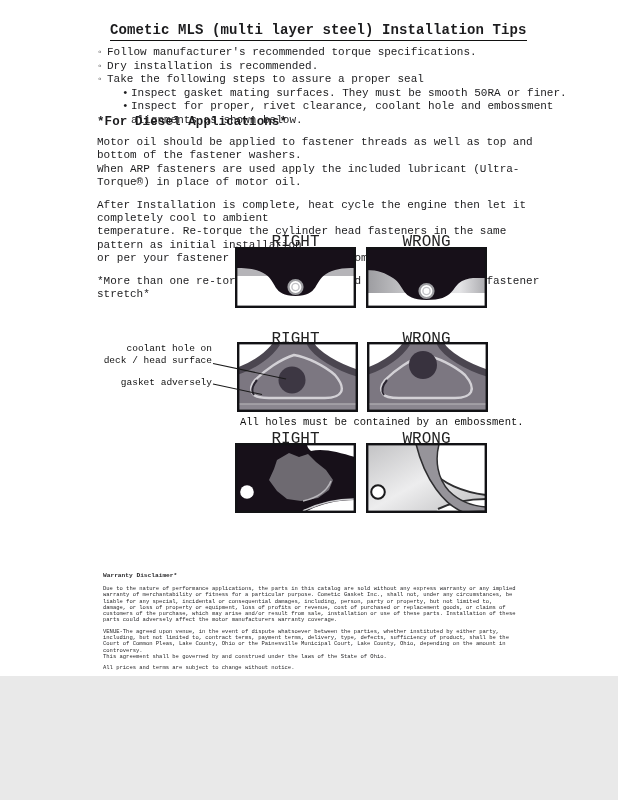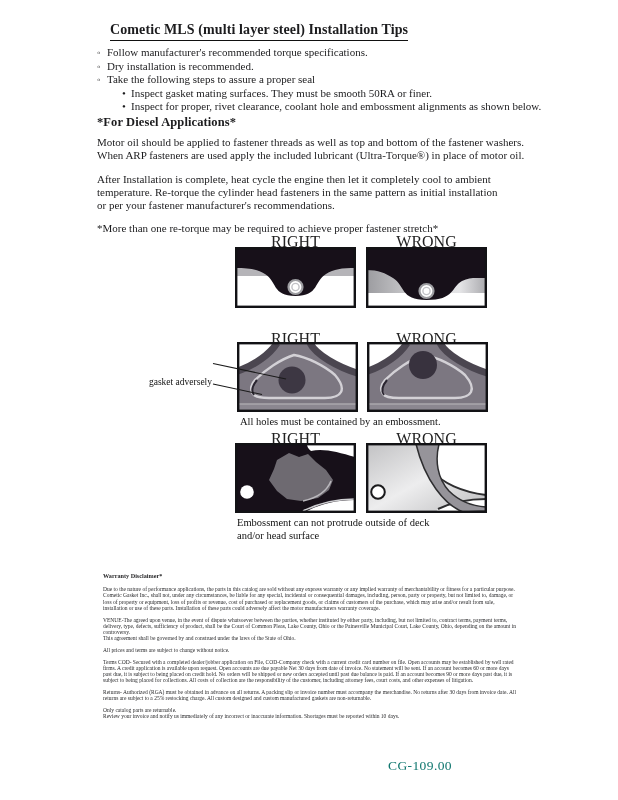--- a/index.html
+++ b/index.html
@@ -1,19 +1,19 @@
 <!DOCTYPE html>
 <html><head>
 <meta charset="utf-8">
 <style>
   * { margin:0; padding:0; box-sizing:border-box; }
   html,body { background:#e9e9e9; }
   .page {
-    position:relative; width:618px; height:800px; background:#ffffff;
-    font-family:Liberation Serif, serif; color:#1c1c1e; overflow:hidden;
+    position:relative; width:618px; height:676px; background:#ffffff;
+    font-family:Liberation Mono, monospace; color:#1c1c1e; overflow:hidden;
     margin:0 auto;
   }
   .abs { position:absolute; }
   .pre { white-space:pre-line; }
 
   .title {
     left:110px; top:22px; font-size:14px; font-weight:bold;
     border-bottom:1.6px solid #111; padding-bottom:2px; letter-spacing:0.1px;
   }
   .bullets { left:97px; top:46px; width:470px; font-size:11px; line-height:13.5px; }
@@ -112,20 +112,22 @@
       <circle cx="60.5" cy="44" r="7" fill="#ffffff" stroke="#9d9da1" stroke-width="2.2"></circle>
       <circle cx="60.5" cy="44" r="3.6" fill="#ffffff" stroke="#c2c2c6" stroke-width="1.4"></circle>
       <rect x="1.2" y="1.2" width="118.6" height="58.6" fill="none" stroke="#121215" stroke-width="2.4"></rect>
     </svg>
   </div>
 
 
   <div class="abs dlabel" style="left:235px; top:330px;">RIGHT</div>
   <div class="abs dlabel" style="left:366px; top:330px;">WRONG</div>
 
+  <div class="abs annot pre" style="left:99px; top:343px;">coolant hole on
+deck / head surface</div>
   <div class="abs annot" style="left:99px; top:377px;">gasket adversely</div>
 
   <div class="abs dbox" style="left:237px; top:342px;">
     <svg viewBox="0 0 121 70">
       <rect x="0" y="0" width="121" height="70" fill="#7c7781"></rect>
       <rect x="1" y="62" width="119" height="8" fill="#8b8790"></rect>
       <line x1="1" y1="62" x2="120" y2="62" stroke="#aaa7ad" stroke-width="1.5"></line>
       <path d="M1,1 L40,1 C33,12 18,23 1,29 Z" fill="#ffffff"></path>
       <path d="M40,1 C33,12 18,23 1,29" fill="none" stroke="#4b4650" stroke-width="7"></path>
       <path d="M120,1 L73,1 C79,13 101,25 120,31 Z" fill="#ffffff"></path>
@@ -188,22 +190,20 @@
       <rect x="0" y="0" width="121" height="70" fill="#ffffff"></rect>
       <path d="M1,1 L68,1 C63,8 62,18 67,28 C76,40 96,49 120,52 L120,56 C100,56 85,60 72,66 L70,69 L1,69 Z" fill="url(#g3)"></path>
       <path d="M68,1 C63,8 62,18 67,28 C76,40 96,49 120,52" fill="none" stroke="#2e2e30" stroke-width="2"></path>
       <path d="M120,56 C100,56 85,60 72,66" fill="none" stroke="#2e2e30" stroke-width="2"></path>
       <path d="M50,1 L73,1 C69,17 71,35 83,48 C93,58 106,63 120,64 L120,68 L97,69 C79,62 59,38 50,1 Z" fill="#96949a" stroke="#2e2e30" stroke-width="1.5"></path>
       <circle cx="12" cy="49" r="6.8" fill="#ffffff" stroke="#1a1a1c" stroke-width="2"></circle>
       <rect x="1.2" y="1.2" width="118.6" height="67.6" fill="none" stroke="#121215" stroke-width="2.4"></rect>
     </svg>
   </div>
 
-  <div class="abs dcaption pre" style="left:237px; top:517px;">Embossment can not protrude outside of deck
-and/or head surface</div>
 
   <div class="abs disclaimer">
     <h3>Warranty Disclaimer*</h3>
     <p class="pre">Due to the nature of performance applications, the parts in this catalog are sold without any express warranty or any implied warranty of merchantability or fitness for a particular purpose.  Cometic Gasket Inc., shall not, under any circumstances, be liable for any special, incidental or consequential damages, including, person, party or property, but not limited to, damage, or loss of property or equipment, loss of profits or revenue, cost of purchased or replacement goods, or claims of customers of the purchase, which may arise and/or result from sale, installation or use of these parts.  Installation of these parts could adversely affect the motor manufacturers warranty coverage.</p>
     <p class="pre">VENUE-The agreed upon venue, in the event of dispute whatsoever between the parties, whether instituted by either party, including, but not limited to, contract terms, payment terms, delivery, type, defects, sufficiency of product, shall be the Court of Common Pleas, Lake County, Ohio or the Painesville Municipal Court, Lake County, Ohio, depending on the amount in controversy.
 This agreement shall be governed by and construed under the laws of the State of Ohio.</p>
     <p class="pre">All prices and terms are subject to change without notice.</p>
     <p class="pre">Terms COD- Secured with a completed dealer/jobber application on File, COD-Company check with a current credit card number on file.  Open accounts may be established by well rated firms.  A credit application is available upon request.  Open accounts are due payable Net 30 days from date of invoice.  No statement will be sent.  If an account becomes 60 or more days past due, it is subject to being placed on credit hold.  No orders will be shipped or new orders accepted until past due balance is paid.  If an account becomes 90 or more days past due, it is subject to being placed for collections.  All costs of collection are the responsibility of the customer, including attorney fees, court costs, and other expenses of litigation.</p>
     <p class="pre">Returns- Authorized (RGA) must be obtained in advance on all returns.  A packing slip or invoice number must accompany the merchandise.  No returns after 30 days from invoice date.  All returns are subject to a 25% restocking charge.  All custom designed and custom manufactured gaskets are non-returnable.</p>
     <p class="pre">Only catalog parts are returnable.

